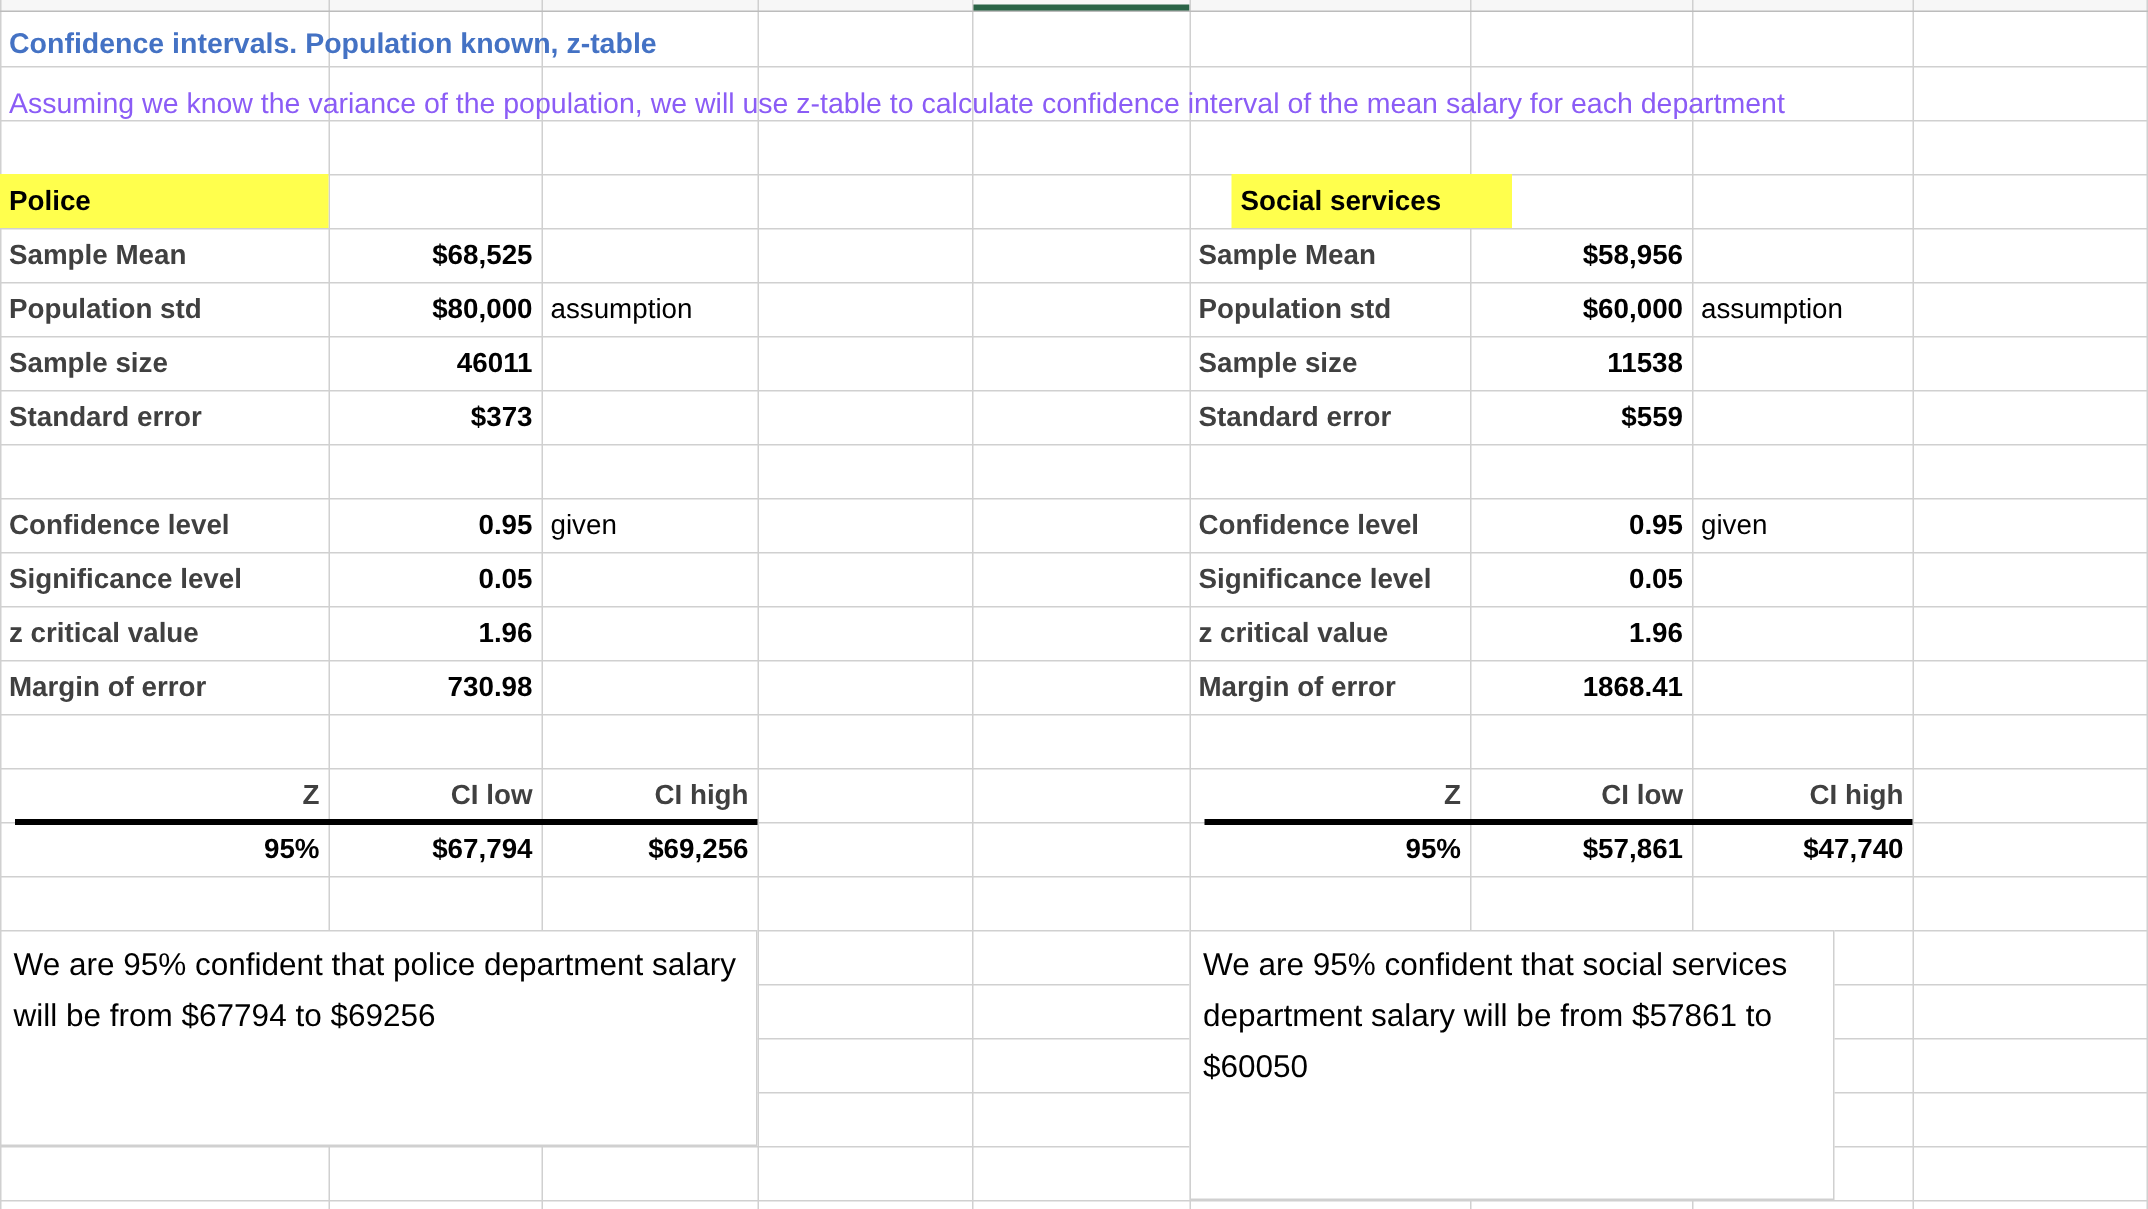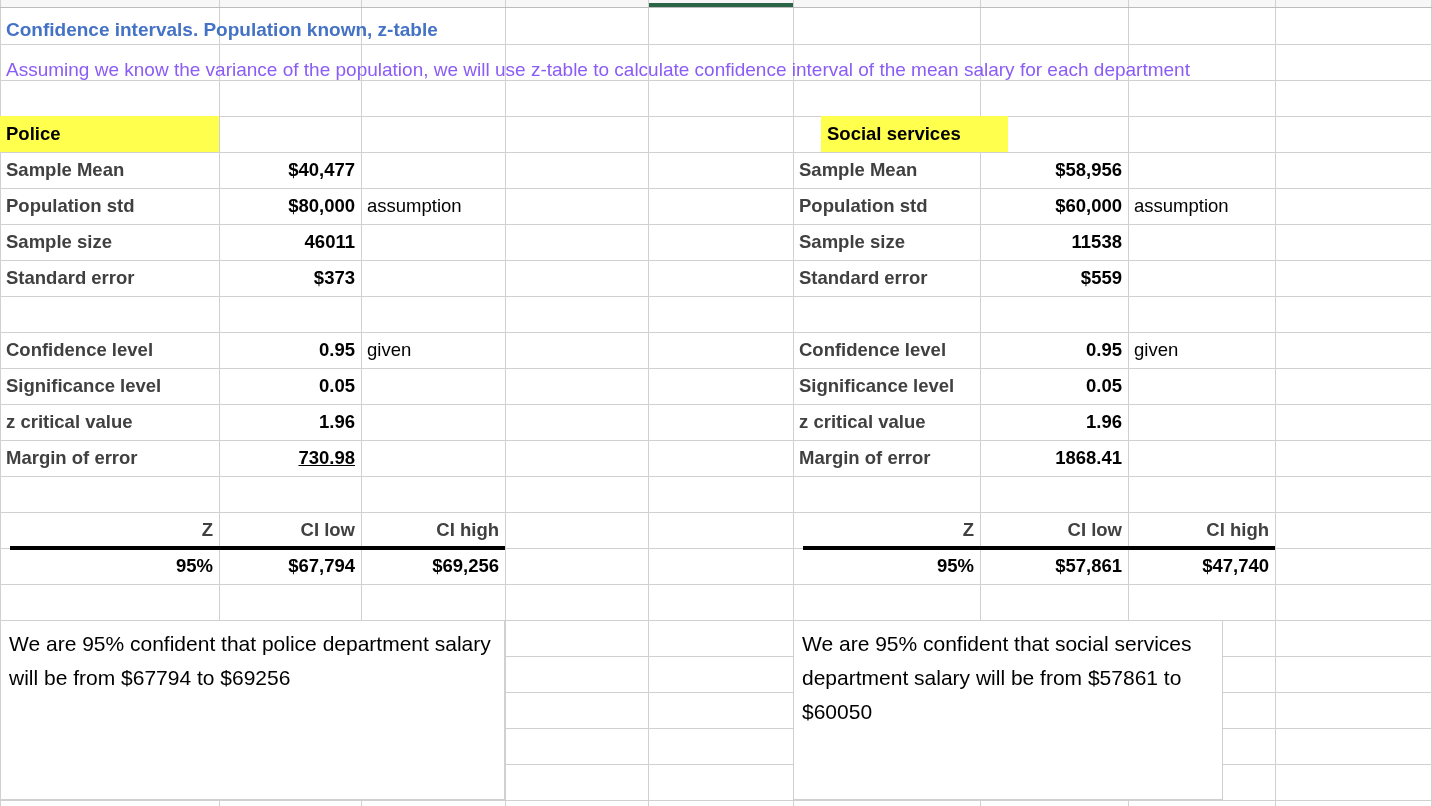--- a/index.html
+++ b/index.html
@@ -166,45 +166,45 @@
       <div class="hline" style="top:800px"></div>
     </div>
 
   <div class="cell left title" style="left:0px;  top:8px;  width:648px; height:44px;">Confidence intervals. Population known, z-table</div>
 
   <div class="cell left subtitle" style="left:0px; top:52px; width:1432px; height:36px;">Assuming we know the variance of the population, we will use z-table to calculate confidence interval of the mean salary for each department</div>
 
   <div id="blocks">
       <div class="cell left yellow" style="left:0px;top:116px;width:219px;height:36px;">Police</div>
       <div class="cell left lbl" style="left:0px;top:152px;width:219px;height:36px;">Sample Mean</div>
-      <div class="cell right val" style="left:219px;top:152px;width:142px;height:36px;">$40,477</div>
+      <div class="cell right val" style="left:219px;top:152px;width:142px;height:36px;">$68,525</div>
       <div class="cell left lbl" style="left:0px;top:188px;width:219px;height:36px;">Population std</div>
       <div class="cell right val" style="left:219px;top:188px;width:142px;height:36px;">$80,000</div>
       <div class="cell left note" style="left:361px;top:188px;width:144px;height:36px;">assumption</div>
       <div class="cell left lbl" style="left:0px;top:224px;width:219px;height:36px;">Sample size</div>
       <div class="cell right val" style="left:219px;top:224px;width:142px;height:36px;">46011</div>
       <div class="cell left lbl" style="left:0px;top:260px;width:219px;height:36px;">Standard error</div>
       <div class="cell right val" style="left:219px;top:260px;width:142px;height:36px;">$373</div>
       <div class="cell left lbl" style="left:0px;top:332px;width:219px;height:36px;">Confidence level</div>
       <div class="cell right val" style="left:219px;top:332px;width:142px;height:36px;">0.95</div>
       <div class="cell left note" style="left:361px;top:332px;width:144px;height:36px;">given</div>
       <div class="cell left lbl" style="left:0px;top:368px;width:219px;height:36px;">Significance level</div>
       <div class="cell right val" style="left:219px;top:368px;width:142px;height:36px;">0.05</div>
       <div class="cell left lbl" style="left:0px;top:404px;width:219px;height:36px;">z critical value</div>
       <div class="cell right val" style="left:219px;top:404px;width:142px;height:36px;">1.96</div>
       <div class="cell left lbl" style="left:0px;top:440px;width:219px;height:36px;">Margin of error</div>
-      <div class="cell right val" style="left:219px;top:440px;width:142px;height:36px;text-decoration:underline;">730.98</div>
+      <div class="cell right val" style="left:219px;top:440px;width:142px;height:36px;">730.98</div>
       <div class="cell right lbl" style="left:0px;top:512px;width:219px;height:36px;">Z</div>
       <div class="cell right lbl" style="left:219px;top:512px;width:142px;height:36px;">CI low</div>
       <div class="cell right lbl" style="left:361px;top:512px;width:144px;height:36px;">CI high</div>
       <div class="thickline" style="left:10px;top:546px;width:495px"></div>
       <div class="cell right val" style="left:0px;top:548px;width:219px;height:36px;">95%</div>
       <div class="cell right val" style="left:219px;top:548px;width:142px;height:36px;">$67,794</div>
       <div class="cell right val" style="left:361px;top:548px;width:144px;height:36px;">$69,256</div>
-      <div class="conclusion" style="left:0px;top:620px;width:505px;height:180px">We are 95% confident that police department salary will be from $67794 to $69256</div>
+      <div class="conclusion" style="left:0px;top:620px;width:505px;height:144px">We are 95% confident that police department salary will be from $67794 to $69256</div>
       <div class="cell left yellow" style="left:793px;top:116px;width:187px;height:36px;margin-left:28px;">Social services</div>
       <div class="cell left lbl" style="left:793px;top:152px;width:187px;height:36px;">Sample Mean</div>
       <div class="cell right val" style="left:980px;top:152px;width:148px;height:36px;">$58,956</div>
       <div class="cell left lbl" style="left:793px;top:188px;width:187px;height:36px;">Population std</div>
       <div class="cell right val" style="left:980px;top:188px;width:148px;height:36px;">$60,000</div>
       <div class="cell left note" style="left:1128px;top:188px;width:147px;height:36px;">assumption</div>
       <div class="cell left lbl" style="left:793px;top:224px;width:187px;height:36px;">Sample size</div>
       <div class="cell right val" style="left:980px;top:224px;width:148px;height:36px;">11538</div>
       <div class="cell left lbl" style="left:793px;top:260px;width:187px;height:36px;">Standard error</div>
       <div class="cell right val" style="left:980px;top:260px;width:148px;height:36px;">$559</div>

